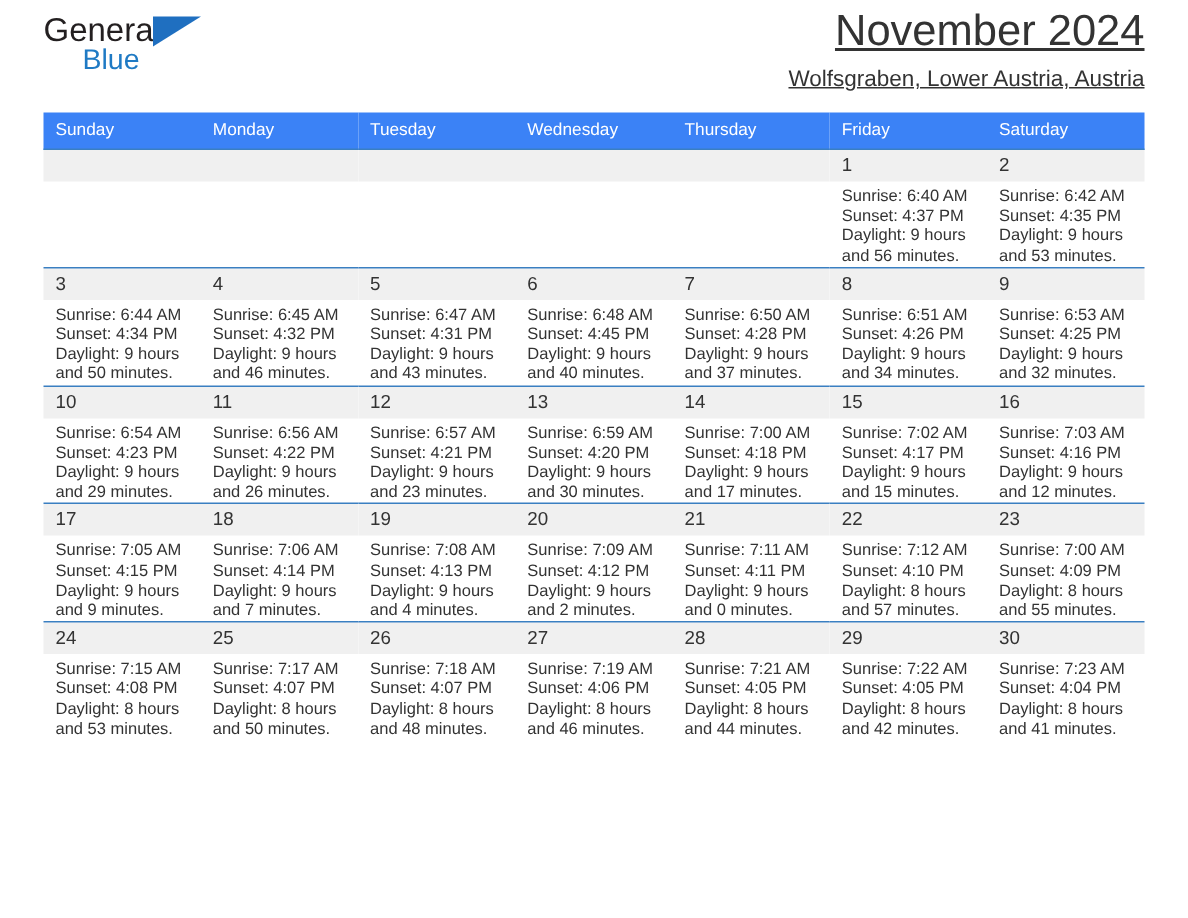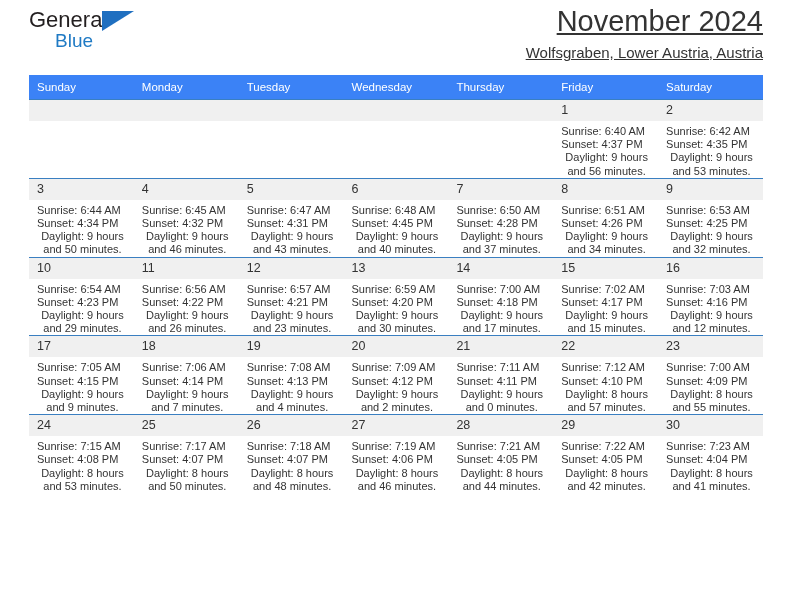--- a/index.html
+++ b/index.html
@@ -123,21 +123,20 @@
     padding: 4px 6px 0 8px;
     font-size: 11px;
     line-height: 13.2px;
     color: #333333;
   }
   .info div {
     white-space: nowrap;
   }
   .info .daylight {
     white-space: normal;
-    text-align: center;
   }
 </style>
 </head>
 <body>
 
 <div class="page">
 
   <div class="top">
 
     <div class="logo">

